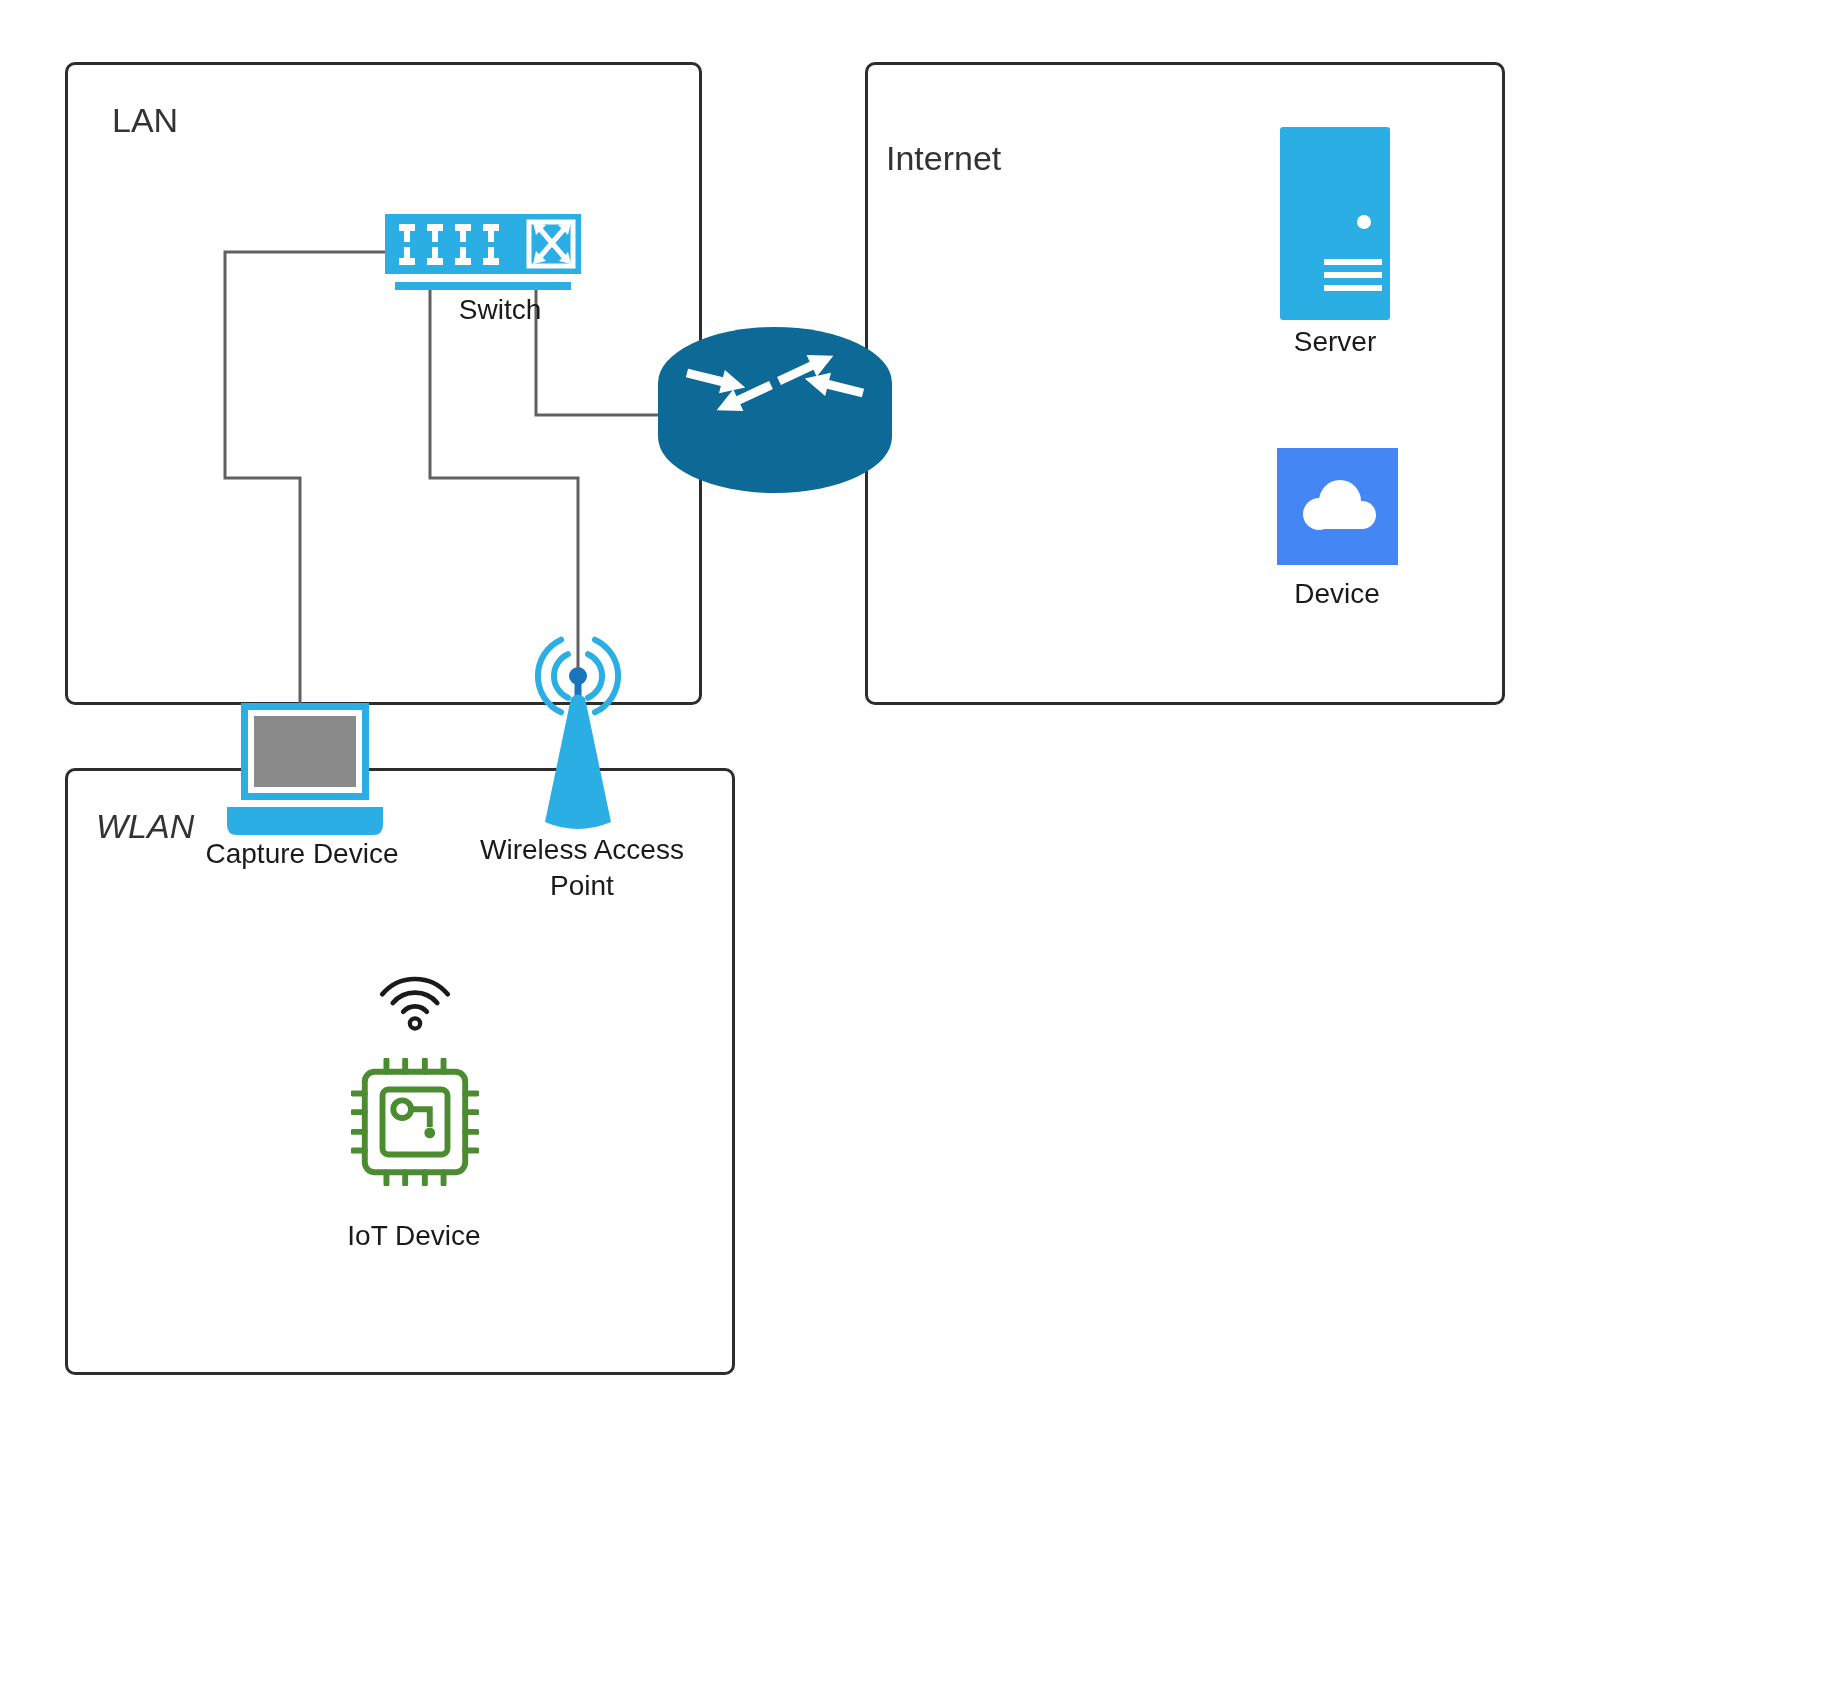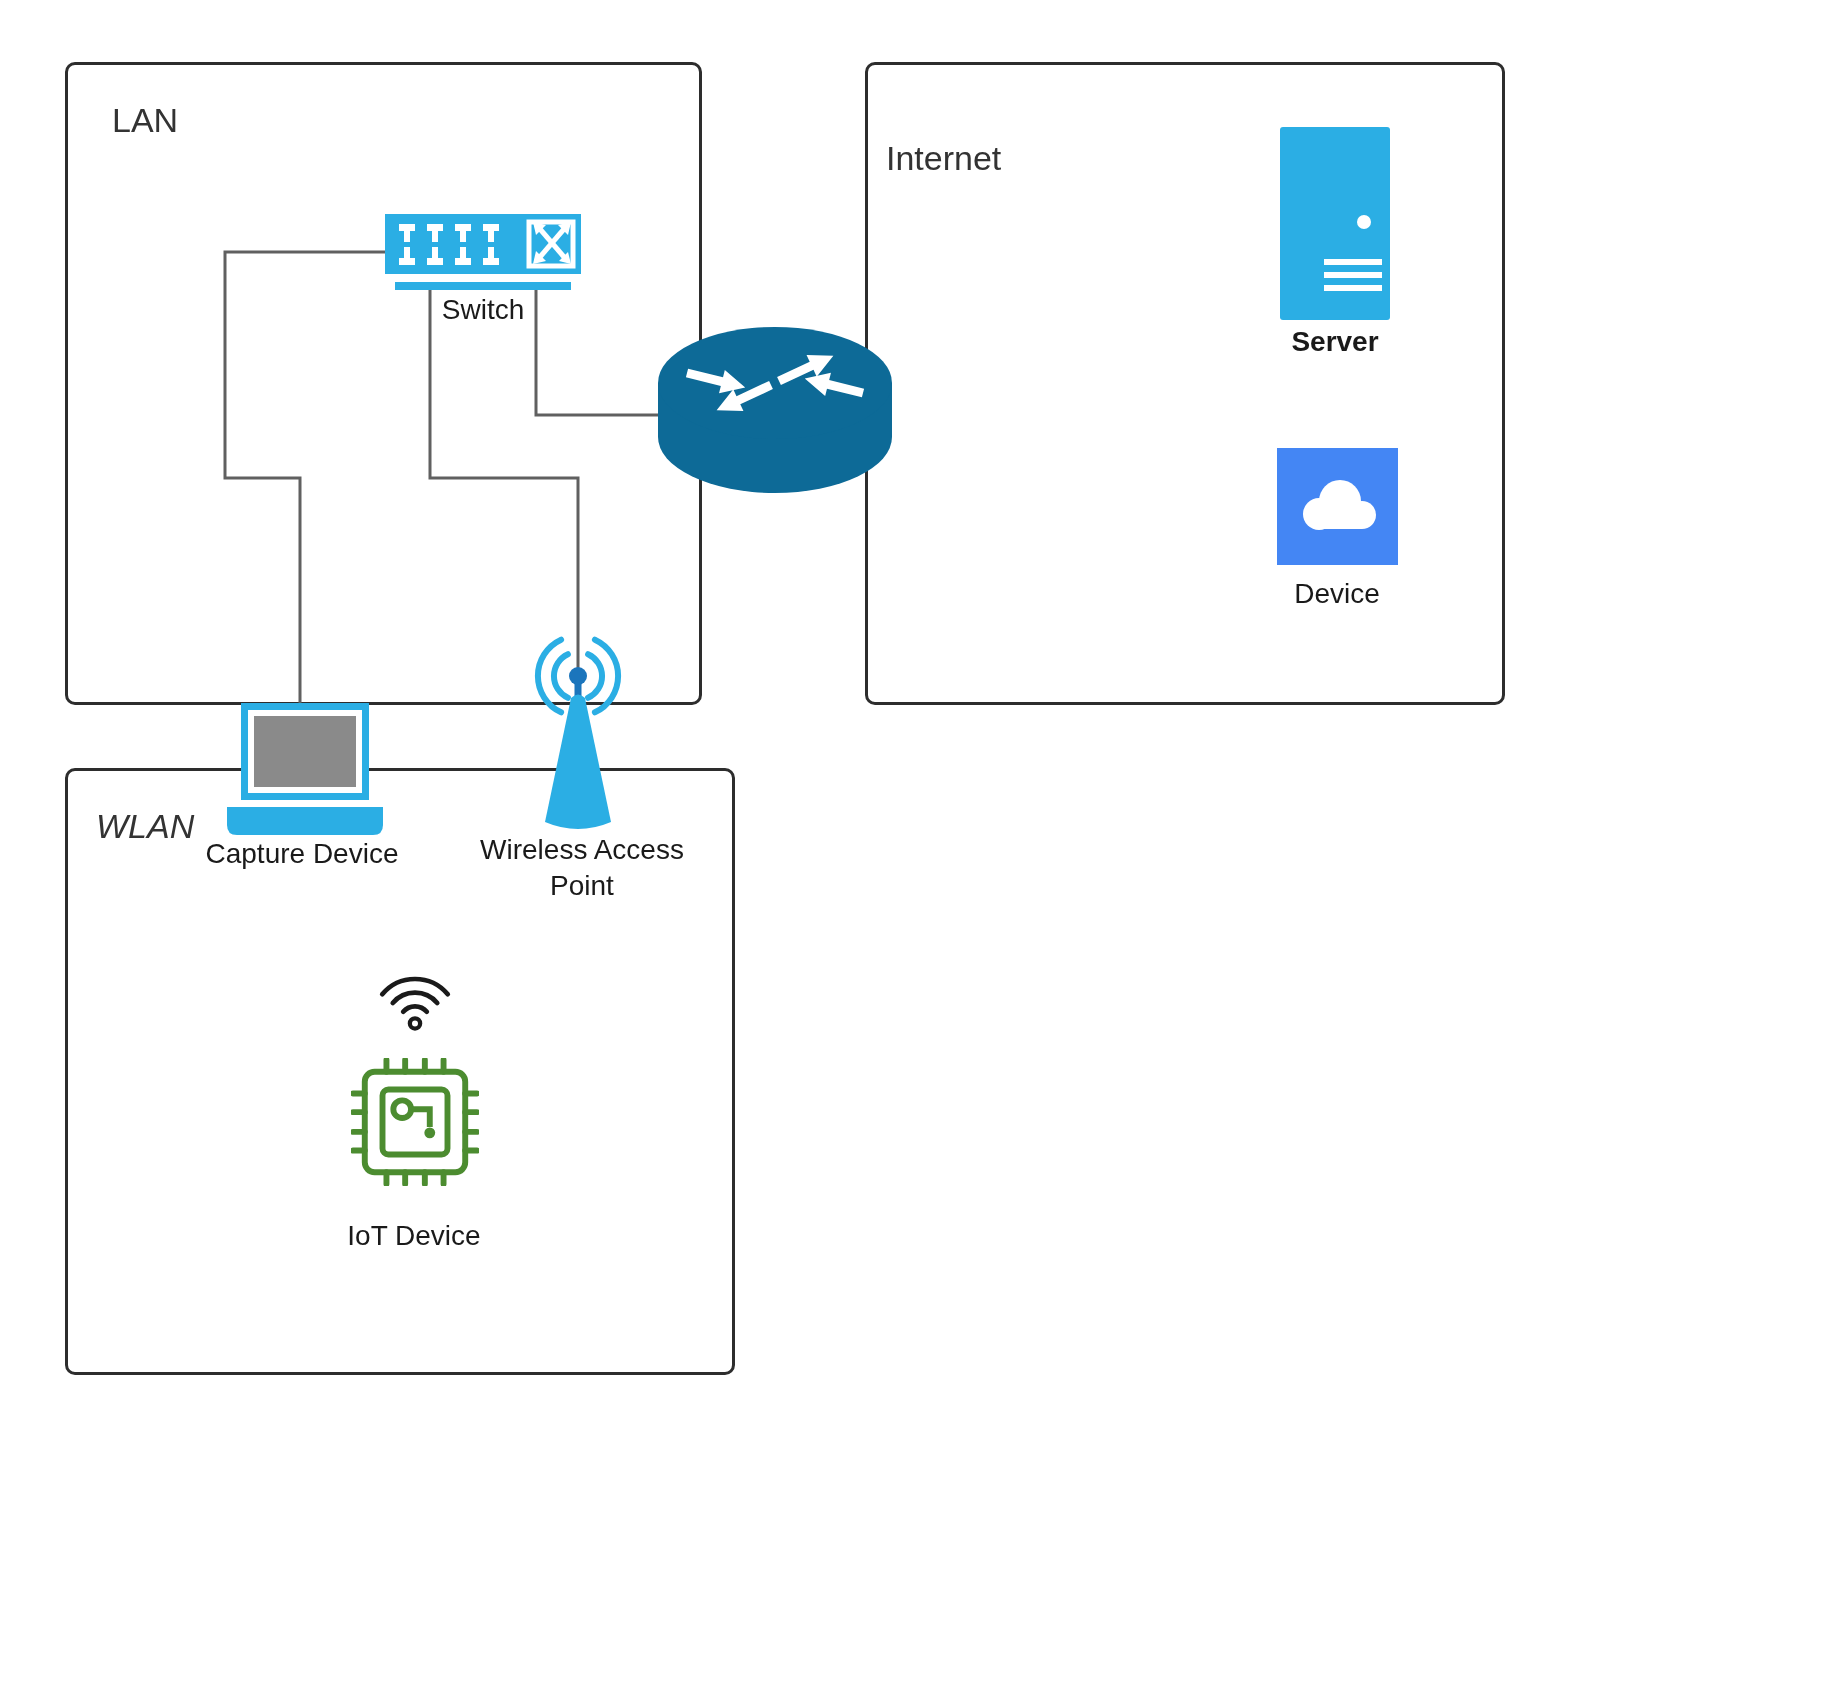--- a/index.html
+++ b/index.html
@@ -104,21 +104,21 @@
       </g>
       <g fill="#fff">
         <polygon points="148,8 161,11 151,21"></polygon>
         <polygon points="186,50 174,47 183,38"></polygon>
         <polygon points="186,8 173,11 183,21"></polygon>
         <polygon points="148,50 161,47 151,37"></polygon>
       </g>
       <rect x="10" y="68" width="176" height="8" class="fill-lb"></rect>
     </svg>
   </div>
-  <div class="node-label" style="left:403px;top:292px;width:160px;">Switch</div>
+  <div class="node-label" style="left:420px;top:292px;width:160px;">Switch</div>
 
   <div class="icon" style="left:655px;top:325px;width:240px;height:170px;">
     <svg viewBox="0 0 240 170">
       <defs>
         <path id="rtr-arrow" d="M0,-4.5 L36,-4.5 L36,-12 L60,0 L36,12 L36,4.5 L0,4.5 Z" fill="#ffffff"></path>
       </defs>
       <path d="M3,58 V112 A117,56 0 0 0 237,112 V58 Z" class="fill-rb"></path>
       <ellipse cx="120" cy="58" rx="117" ry="56" class="fill-rb"></ellipse>
       <g transform="translate(120,58)">
         <use href="#rtr-arrow" transform="translate(4,-2) rotate(-25)"></use>
@@ -131,21 +131,21 @@
 
   <div class="icon" style="left:1280px;top:127px;width:110px;height:193px;">
     <svg viewBox="0 0 110 193">
       <rect x="0" y="0" width="110" height="193" rx="3" class="fill-lb"></rect>
       <circle cx="84" cy="95" r="7" fill="#fff"></circle>
       <rect x="44" y="132" width="58" height="6" fill="#fff"></rect>
       <rect x="44" y="145" width="58" height="6" fill="#fff"></rect>
       <rect x="44" y="158" width="58" height="6" fill="#fff"></rect>
     </svg>
   </div>
-  <div class="node-label" style="left:1255px;top:324px;width:160px;font-weight:bold;">Server</div>
+  <div class="node-label" style="left:1255px;top:324px;width:160px;">Server</div>
 
   <div class="icon" style="left:1277px;top:448px;width:121px;height:117px;">
     <svg viewBox="0 0 121 117">
       <rect width="121" height="117" class="fill-cb"></rect>
       <g fill="#fff">
         <circle cx="42" cy="66" r="16"></circle>
         <circle cx="63" cy="53" r="21"></circle>
         <circle cx="85" cy="67" r="14"></circle>
         <rect x="42" y="64" width="43" height="17"></rect>
       </g>

